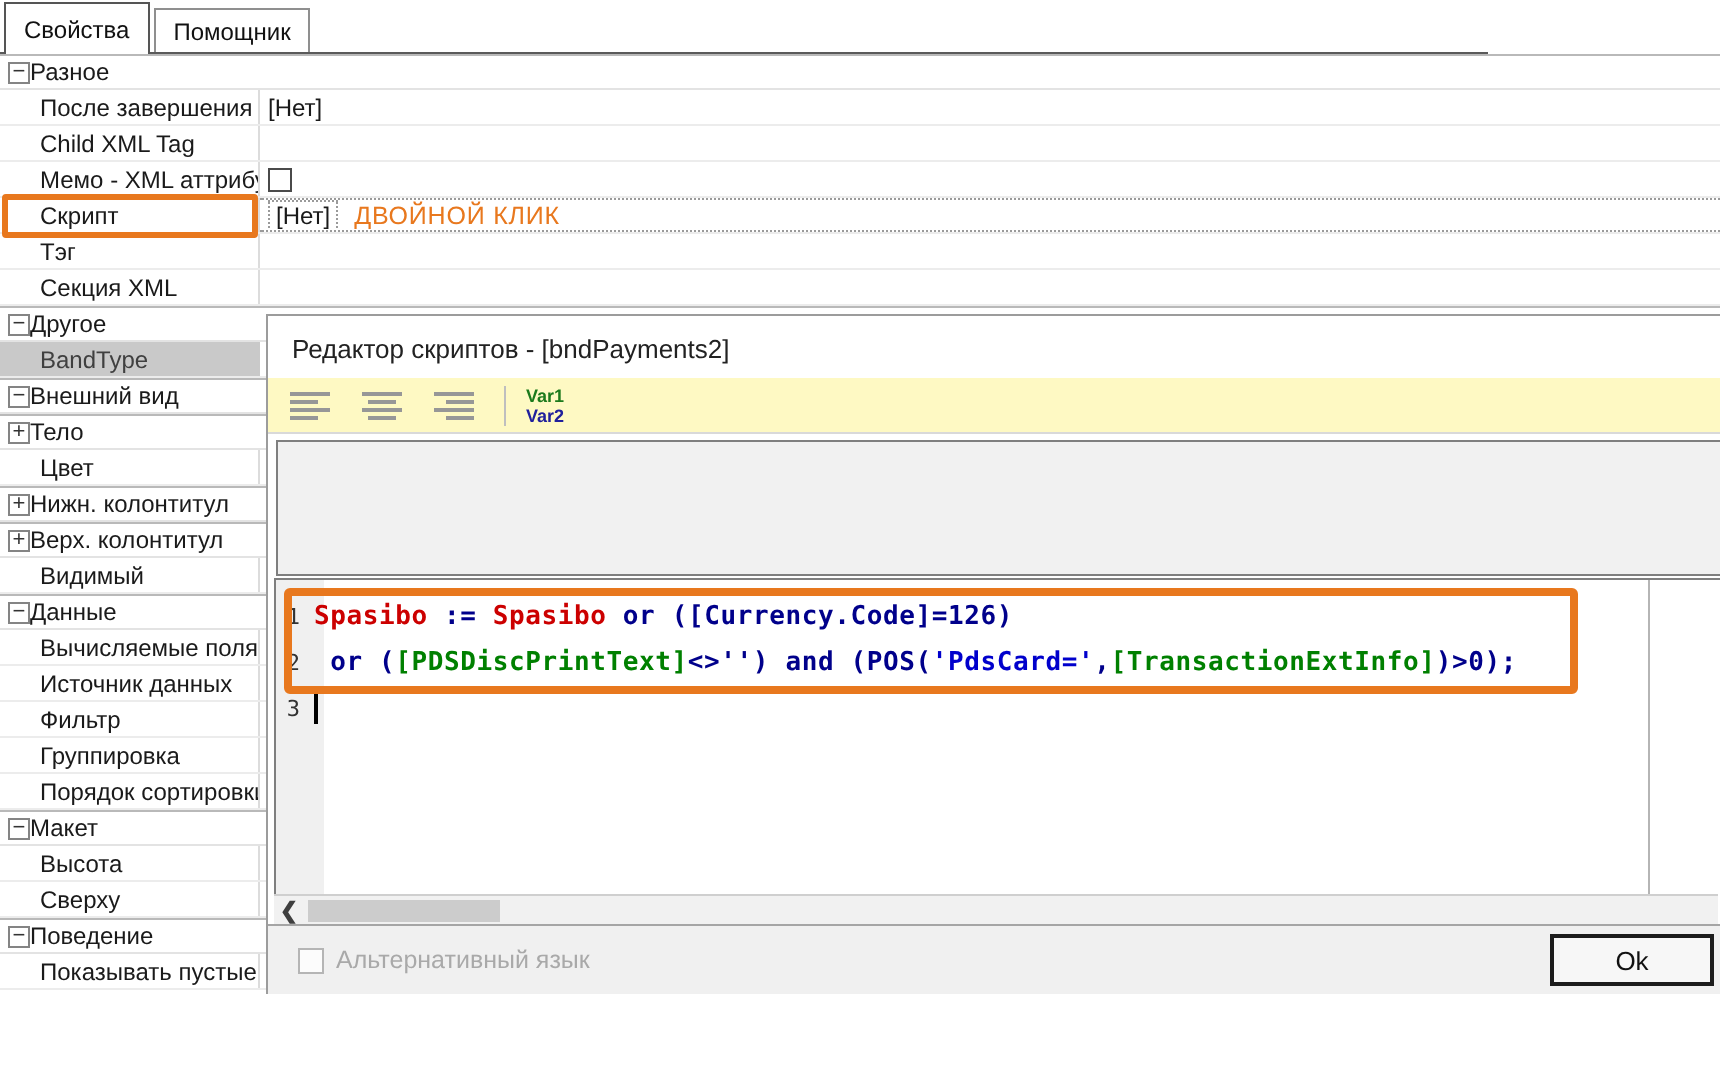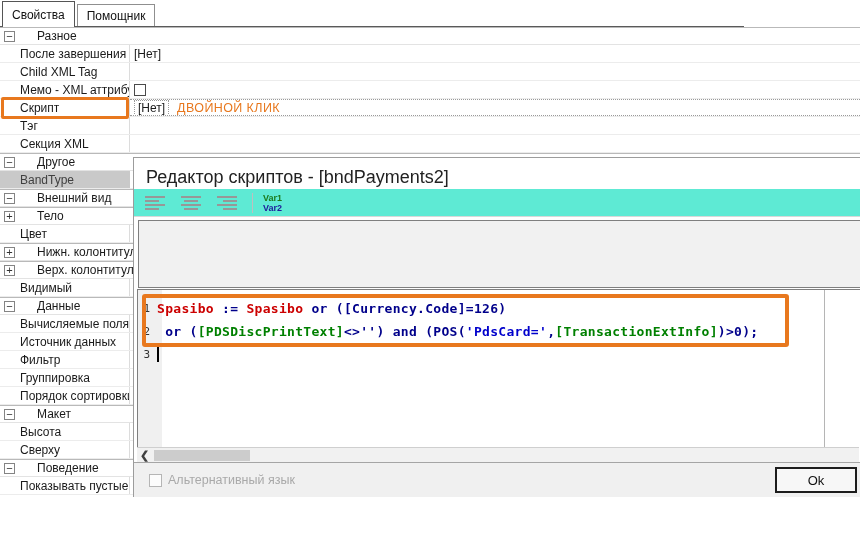--- a/index.html
+++ b/index.html
@@ -9,34 +9,34 @@
   
   .tabbar{position:absolute;left:0;top:0;width:744px;height:27px;background:#fff;border-bottom:1px solid #5a5a5a;display:flex;align-items:flex-end;padding-left:2px}
   .tab{height:22px;padding:0 9px;display:flex;align-items:center;background:#fff;border:1px solid #8f8f8f;border-bottom:none;margin-right:2px;font-size:12px;color:#111}
   .tab.active{height:26px;border-color:#555;margin-bottom:-1px;z-index:2;background:#fff}
 
   
   .grid{position:absolute;left:0;top:27px;width:860px}
   .row{height:18px;display:flex;align-items:center;border-bottom:1px solid #ececec;position:relative;background:#fff}
   .row.group{border-top:1px solid #b9b9b9;border-bottom:1px solid #e3e3e3}
   .glyph{width:11px;height:11px;border:1px solid #848484;margin-left:4px;font-size:11px;line-height:8px;text-align:center;color:#333;background:#fff;flex:0 0 auto}
-  .glabel{margin-left:22px;white-space:nowrap}
+  .glabel{margin-left:0;white-space:nowrap}
   .labelcell{width:130px;height:100%;display:flex;align-items:center;padding-left:20px;border-right:1px solid #dcdcdc;overflow:hidden;white-space:nowrap;flex:0 0 auto}
   .valuecell{flex:1;height:100%;display:flex;align-items:center;padding-left:4px;overflow:hidden;white-space:nowrap;gap:8px}
   .row.selected .labelcell{background:#c9c9c9;color:#404040;border-right-color:#c9c9c9}
   .cb{width:12px;height:12px;border:1px solid #4a4a4a;background:#fff;flex:0 0 auto}
   .valuecell.focus{border-top:1px dotted #9a9a9a;border-bottom:1px dotted #9a9a9a}
   .valbox{border:1px dotted #9a9a9a;padding:0 3px}
   .hint{color:var(--accent);font-weight:normal;letter-spacing:.4px;font-size:12.5px}
   .orange-box{position:absolute;left:1px;top:-2px;width:128px;height:22px;border:3px solid var(--accent);border-radius:2px;z-index:4;pointer-events:none}
 
   
   .dialog{position:absolute;left:133px;top:157px;width:727px;height:340px;background:#fff;border-top:1px solid #9c9c9c;border-left:1px solid #9c9c9c;border-bottom:1px solid #9c9c9c;z-index:10}
-  .dlg-title{position:absolute;left:12px;top:9px;font-size:18px;color:#222}
-  .toolbar{position:absolute;left:0;top:31px;width:100%;height:28px;background:#5eead4;border-bottom:1px solid #d9d9d9;display:flex;align-items:center;padding-left:8px}
+  .dlg-title{position:absolute;left:12px;top:9px;font-size:13px;color:#222}
+  .toolbar{position:absolute;left:0;top:31px;width:100%;height:28px;background:#fef9c3;border-bottom:1px solid #d9d9d9;display:flex;align-items:center;padding-left:8px}
   .tb-icon{width:26px;height:16px;display:flex;flex-direction:column;justify-content:space-between;margin-right:10px;padding:1px 3px}
   .tb-icon i{display:block;height:2px;background:#979797}
   .tb-icon.al i:nth-child(even){width:70%}
   .tb-icon.ac i:nth-child(even){width:70%;margin:0 auto}
   .tb-icon.ar i:nth-child(even){width:70%;margin-left:auto}
   .tb-sep{width:1px;height:20px;background:#bfbfbf;margin:0 10px 0 2px}
   .varbtn{display:flex;flex-direction:column;font-size:9px;font-weight:bold;line-height:10px;font-family:"Liberation Sans",sans-serif}
   .var1{color:#1c7a1c}.var2{color:#20209c}
   .panel{position:absolute;left:4px;top:62px;right:0;height:68px;background:#f1f1f1;border:1px solid #7f7f7f;border-right:none}
 

